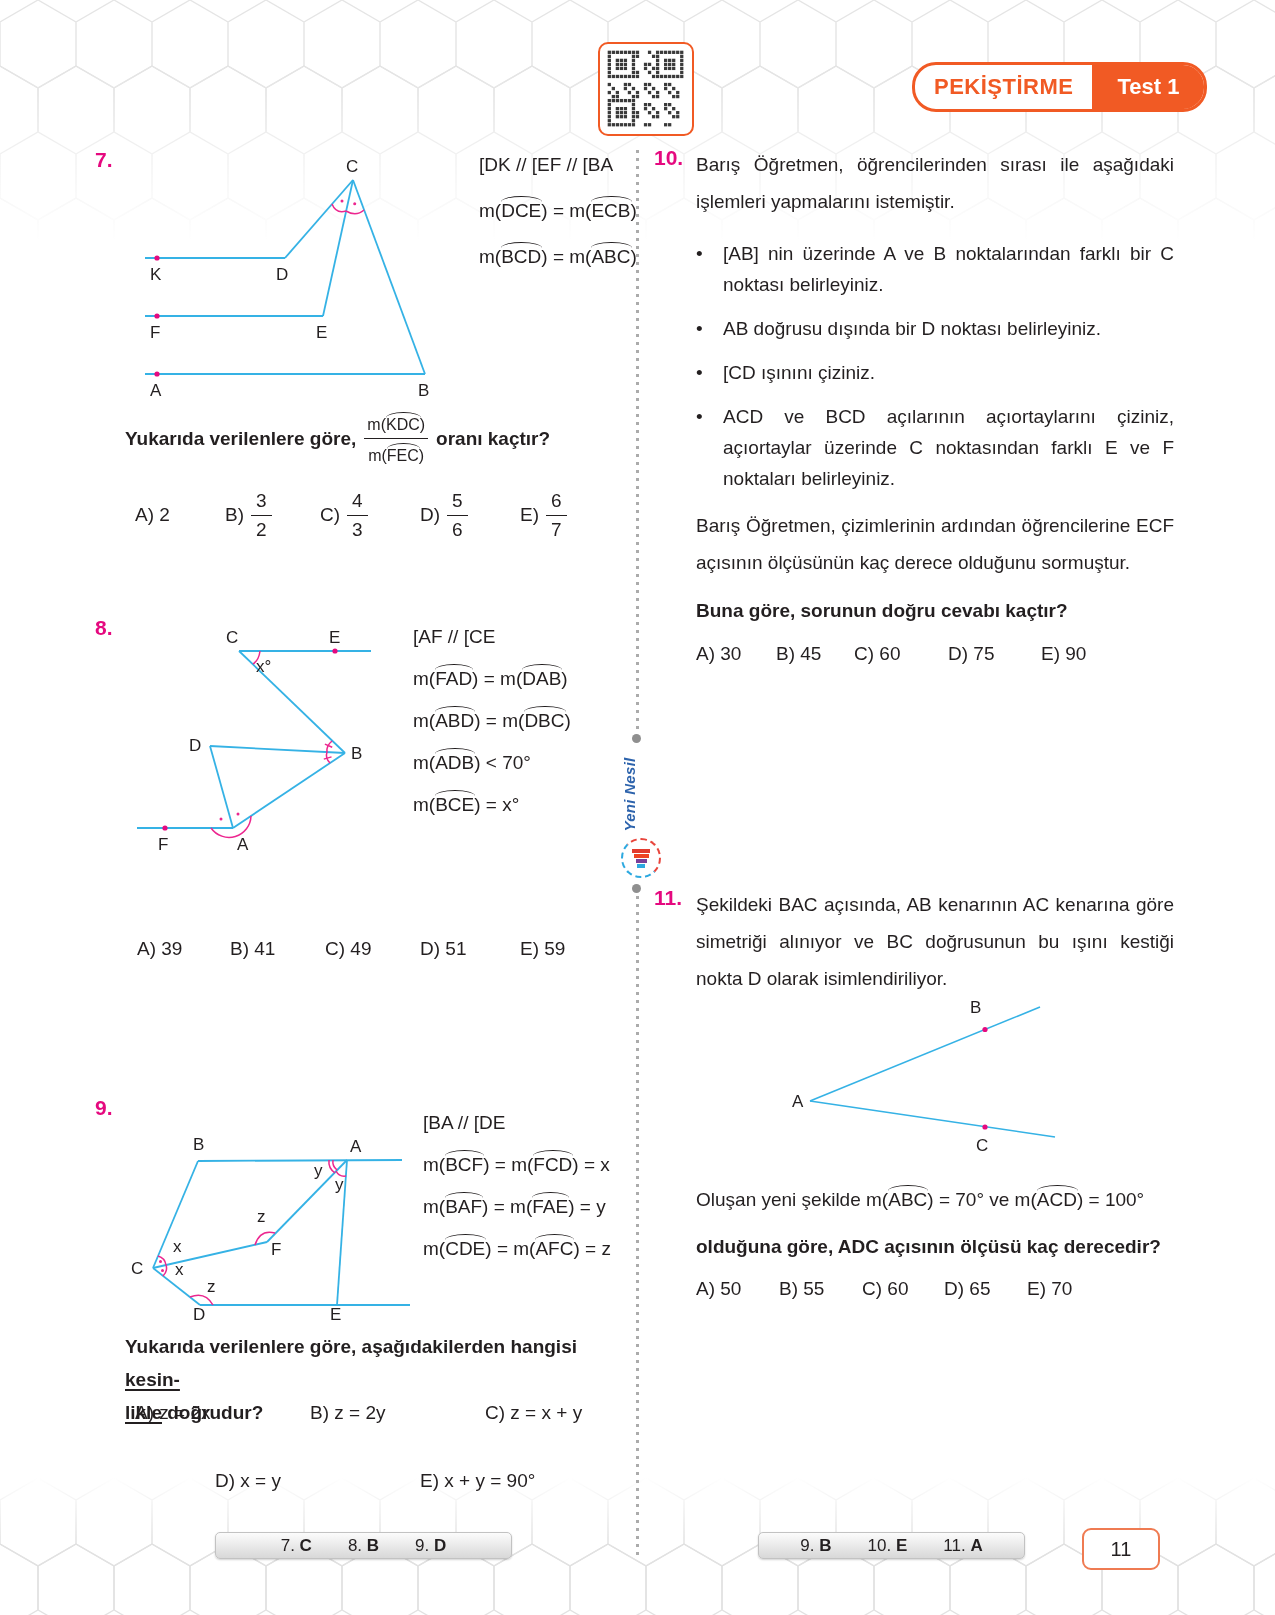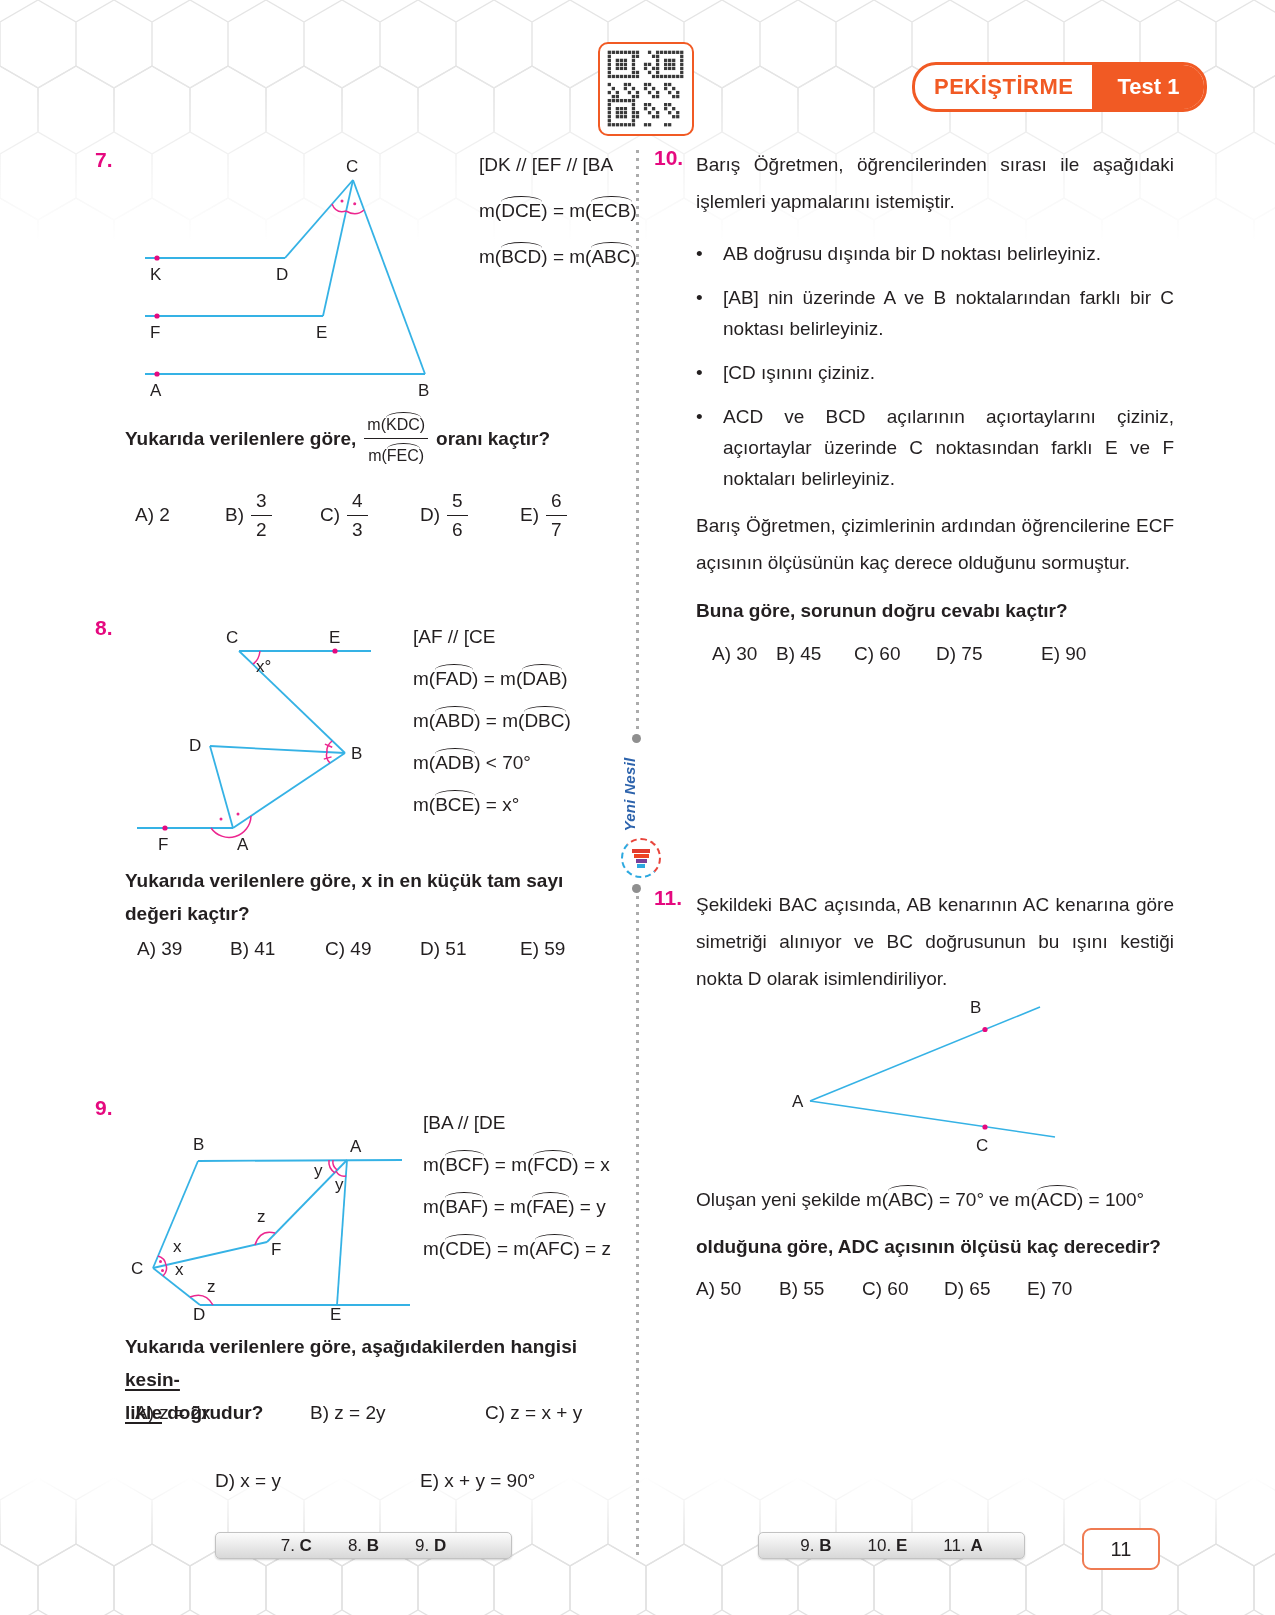--- a/index.html
+++ b/index.html
@@ -403,21 +403,20 @@
         <text x="112" y="222">A</text>
       </g>
     </svg>
     <div class="givens" style="left:318px;top:10px;">
       <div class="gline8">[AF // [CE</div>
       <div class="gline8">m(<span class="hat">FAD</span>) = m(<span class="hat">DAB</span>)</div>
       <div class="gline8">m(<span class="hat">ABD</span>) = m(<span class="hat">DBC</span>)</div>
       <div class="gline8">m(<span class="hat">ADB</span>) &lt; 70°</div>
       <div class="gline8">m(<span class="hat">BCE</span>) = x°</div>
     </div>
-    <div class="qtext" style="left:30px;top:248px;">Yukarıda verilenlere göre, x in en küçük tam sayı değeri kaçtır?</div>
     <div class="optrow-short" style="left:30px;top:322px;">
       <span class="opt-s" style="left:12px;"><span>A)</span>&nbsp;<span>39</span></span>
       <span class="opt-s" style="left:105px;"><span>B)</span>&nbsp;<span>41</span></span>
       <span class="opt-s" style="left:200px;"><span>C)</span>&nbsp;<span>49</span></span>
       <span class="opt-s" style="left:295px;"><span>D)</span>&nbsp;<span>51</span></span>
       <span class="opt-s" style="left:395px;"><span>E)</span>&nbsp;<span>59</span></span>
     </div>
   </div>
 
   <div class="q" style="left:95px;top:1096px;width:520px;height:500px;">
@@ -480,41 +479,41 @@
       <span class="opt-s" style="left:295px;"><span>E)</span>&nbsp;<span>x + y = 90°</span></span>
     </div>
   </div>
 
   <div class="q" style="left:654px;top:146px;width:528px;height:540px;">
     <div class="qnum">10.</div>
     <div style="position:absolute;left:42px;top:0;width:478px;">
       <p class="body-p">Barış Öğretmen, öğrencilerinden sırası ile aşağıdaki işlemleri yapmalarını istemiştir.</p>
       <div class="bullet">
           <span class="bdot"></span>
-          <span class="btext">AB doğrusu dışında bir D noktası belirleyiniz.</span>
+          <span class="btext">[AB] nin üzerinde A ve B noktalarından farklı bir C noktası belirleyiniz.</span>
         </div>
       <div class="bullet">
           <span class="bdot"></span>
-          <span class="btext">[AB] nin üzerinde A ve B noktalarından farklı bir C noktası belirleyiniz.</span>
+          <span class="btext">AB doğrusu dışında bir D noktası belirleyiniz.</span>
         </div>
       <div class="bullet">
           <span class="bdot"></span>
           <span class="btext">[CD ışınını çiziniz.</span>
         </div>
       <div class="bullet">
           <span class="bdot"></span>
           <span class="btext">ACD ve BCD açılarının açıortaylarını çiziniz, açıortaylar üzerinde C noktasından farklı E ve F noktaları belirleyiniz.</span>
         </div>
       <p class="body-p" style="margin-top:5px;margin-bottom:14px;">Barış Öğretmen, çizimlerinin ardından öğrencilerine ECF açısının ölçüsünün kaç derece olduğunu sormuştur.</p>
       <p class="boldline">Buna göre, sorunun doğru cevabı kaçtır?</p>
       <div style="position:relative;height:30px;">
-        <span class="opt-s" style="left:16px;"><span>A)</span>&nbsp;<span>30</span></span>
+        <span class="opt-s" style="left:0px;"><span>A)</span>&nbsp;<span>30</span></span>
         <span class="opt-s" style="left:80px;"><span>B)</span>&nbsp;<span>45</span></span>
         <span class="opt-s" style="left:158px;"><span>C)</span>&nbsp;<span>60</span></span>
-        <span class="opt-s" style="left:240px;"><span>D)</span>&nbsp;<span>75</span></span>
+        <span class="opt-s" style="left:252px;"><span>D)</span>&nbsp;<span>75</span></span>
         <span class="opt-s" style="left:325px;margin-left:20px;"><span>E)</span>&nbsp;<span>90</span></span>
       </div>
     </div>
   </div>
 
   <div class="q" style="left:654px;top:886px;width:528px;height:460px;">
     <div class="qnum">11.</div>
     <p class="body-p" style="position:absolute;left:42px;top:0;width:478px;">Şekildeki BAC açısında, AB kenarının AC kenarına göre simetriği alınıyor ve BC doğrusunun bu ışını kestiği nokta D olarak isimlendiriliyor.</p>
     <svg style="position:absolute;left:126px;top:105px;" width="300" height="170" viewBox="0 0 300 170">
       <g stroke="#35b2e5" stroke-width="1.6" fill="none">

